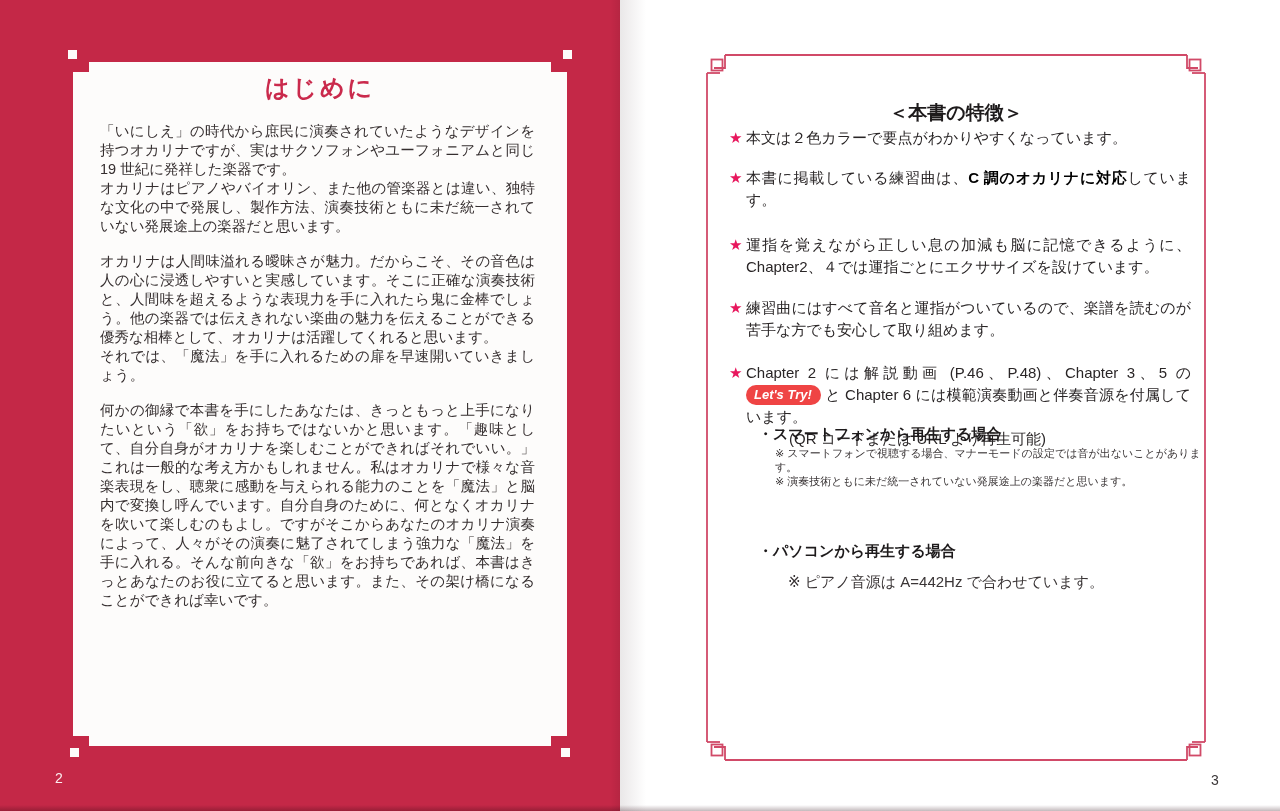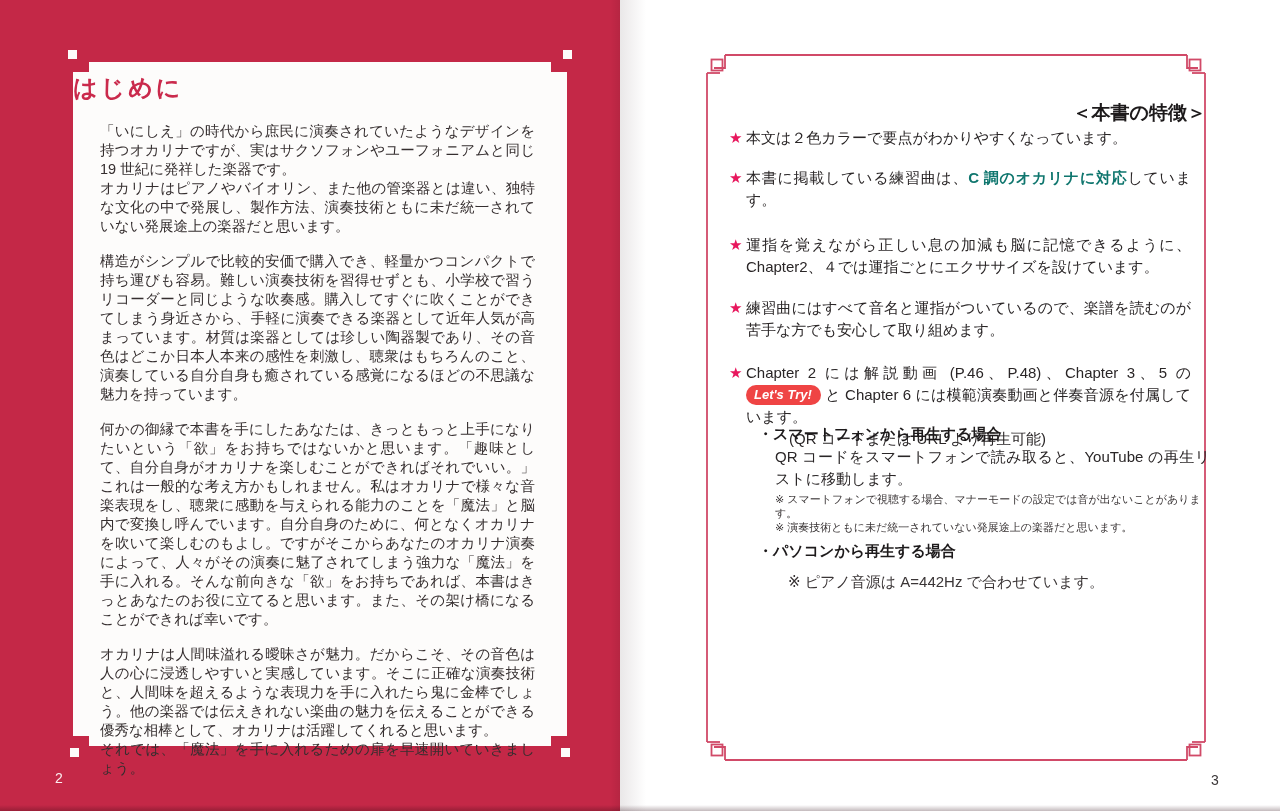--- a/index.html
+++ b/index.html
@@ -29,21 +29,21 @@
   .notch.bl{left:0;bottom:0;}
   .notch.br{right:0;bottom:0;}
   .dot{position:absolute;width:9px;height:9px;background:#fdfcfb;}
   .dot.tl{left:-5px;top:-12px;}
   .dot.tr{right:-5px;top:-12px;}
   .dot.bl{left:-3px;bottom:-11px;}
   .dot.br{right:-3px;bottom:-11px;}
 
   .intro-title{
     margin:0;position:absolute;top:10px;left:0;width:100%;
-    text-align:left;font-size:24px;font-weight:bold;
+    text-align:center;font-size:24px;font-weight:bold;
     color:#ca2a4c;letter-spacing:3px;
   }
   .intro-text{
     position:absolute;top:60px;left:27px;right:32px;
     color:#352e2f;font-size:14.5px;line-height:19px;
     text-align:justify;
   }
   .intro-text p{
     margin:0 0 16px 0;white-space:pre-line;
     overflow-wrap:break-word;word-break:break-all;
@@ -58,35 +58,35 @@
     background:#ffffff;color:#2a2627;
   }
   .spine{
     position:absolute;left:0;top:0;width:26px;height:100%;
     background:linear-gradient(to right,rgba(80,60,65,0.12),rgba(0,0,0,0));
   }
   .frame-svg{position:absolute;left:86px;top:54px;}
 
   .features-title{
     margin:0;position:absolute;left:86px;top:100px;width:500px;
-    text-align:right;font-size:19px;font-weight:bold;color:#1d1a1b;
+    text-align:center;font-size:19px;font-weight:bold;color:#1d1a1b;
   }
   .features{position:absolute;left:109px;top:127px;width:462px;}
   .feature{
     position:relative;padding-left:17px;font-size:15px;line-height:22px;
     text-align:justify;
   }
   .feature .star{
     position:absolute;left:0;top:0;color:#e8175d;font-size:15px;
   }
   .f1{margin-bottom:18px;}
   .f2{margin-bottom:23px;}
   .f3{margin-bottom:19px;}
   .f4{margin-bottom:21px;}
-  .bold-black{font-weight:bold;color:#0f766e;}
+  .bold-black{font-weight:bold;color:#000000;}
   .lets-try{
     display:inline-block;background:#ef4444;color:#fff;
     font-weight:bold;font-style:italic;font-size:13px;line-height:17px;
     padding:1px 9px 2px 8px;border-radius:11px;vertical-align:1px;
   }
   .f5-sub{display:block;margin-left:43px;}
 
   .sub-section{position:absolute;width:452px;}
   .smartphone{left:138px;top:424px;}
   .pc{left:138px;top:541px;}
@@ -126,24 +126,23 @@
       <div class="dot tl"></div>
       <div class="dot tr"></div>
       <div class="dot bl"></div>
       <div class="dot br"></div>
 
       <h1 class="intro-title">はじめに</h1>
 
       <div class="intro-text">
         <p>「いにしえ」の時代から庶民に演奏されていたようなデザインを持つオカリナですが、実はサクソフォンやユーフォニアムと同じ 19 世紀に発祥した楽器です。
 オカリナはピアノやバイオリン、また他の管楽器とは違い、独特な文化の中で発展し、製作方法、演奏技術ともに未だ統一されていない発展途上の楽器だと思います。</p>
-        <p>構造がシンプルで比較的安価で購入でき、軽量かつコンパクトで持ち運びも容易。難しい演奏技術を習得せずとも、小学校で習うリコーダーと同じような吹奏感。購入してすぐに吹くことができてしまう身近さから、手軽に演奏できる楽器として近年人気が高まっています。材質は楽器としては珍しい陶器製であり、その音色はどこか日本人本来の感性を刺激し、聴衆はもちろんのこと、演奏している自分自身も癒されている感覚になるほどの不思議な魅力を持っています。</p>
-        <p>何かの御縁で本書を手にしたあなたは、きっともっと上手になりたいという「欲」をお持ちではないかと思います。「趣味として、自分自身がオカリナを楽しむことができればそれでいい。」これは一般的な考え方かもしれません。私はオカリナで様々な音楽表現をし、聴衆に感動を与えられる能力のことを「魔法」と脳内で変換し呼んでいます。自分自身のために、何となくオカリナを吹いて楽しむのもよし。ですがそこからあなたのオカリナ演奏によって、人々がその演奏に魅了されてしまう強力な「魔法」を手に入れる。そんな前向きな「欲」をお持ちであれば、本書はきっとあなたのお役に立てると思います。また、その架け橋になることができれば幸いです。</p>
         <p>オカリナは人間味溢れる曖昧さが魅力。だからこそ、その音色は人の心に浸透しやすいと実感しています。そこに正確な演奏技術と、人間味を超えるような表現力を手に入れたら鬼に金棒でしょう。他の楽器では伝えきれない楽曲の魅力を伝えることができる優秀な相棒として、オカリナは活躍してくれると思います。
 それでは、「魔法」を手に入れるための扉を早速開いていきましょう。</p>
+        <p>何かの御縁で本書を手にしたあなたは、きっともっと上手になりたいという「欲」をお持ちではないかと思います。「趣味として、自分自身がオカリナを楽しむことができればそれでいい。」これは一般的な考え方かもしれません。私はオカリナで様々な音楽表現をし、聴衆に感動を与えられる能力のことを「魔法」と脳内で変換し呼んでいます。自分自身のために、何となくオカリナを吹いて楽しむのもよし。ですがそこからあなたのオカリナ演奏によって、人々がその演奏に魅了されてしまう強力な「魔法」を手に入れる。そんな前向きな「欲」をお持ちであれば、本書はきっとあなたのお役に立てると思います。また、その架け橋になることができれば幸いです。</p>
       </div>
     </div>
     <div class="pagenum-left">2</div>
   </div>
 
   <div class="page-right">
     <div class="spine"></div>
 
     <svg class="frame-svg" width="500" height="707" viewBox="0 0 500 707" fill="none">
       <g stroke="#d14a68" stroke-width="1.8">
@@ -187,21 +186,20 @@
         <span class="star">★</span><span>練習曲にはすべて音名と運指がついているので、楽譜を読むのが苦手な方でも安心して取り組めます。</span>
       </div>
       <div class="feature f5">
         <span class="star">★</span><span>Chapter 2 には解説動画 (P.46、P.48)、Chapter 3、5 の </span><span class="lets-try">Let's Try!</span><span> と Chapter 6 には模範演奏動画と伴奏音源を付属しています。</span>
         <span class="f5-sub">(QR コードまたは URL より再生可能)</span>
       </div>
     </div>
 
     <div class="sub-section smartphone">
       <div class="sub-heading">・スマートフォンから再生する場合</div>
-      <div class="sub-body">QR コードをスマートフォンで読み取ると、YouTube の再生リストに移動します。</div>
       <div class="sub-notes">
         <div class="sub-note">※ スマートフォンで視聴する場合、マナーモードの設定では音が出ないことがあります。</div>
         <div class="sub-note">※ 演奏技術ともに未だ統一されていない発展途上の楽器だと思います。</div>
       </div>
     </div>
 
     <div class="sub-section pc">
       <div class="sub-heading">・パソコンから再生する場合</div>
       <div class="pc-note">※ ピアノ音源は A=442Hz で合わせています。</div>
     </div>

